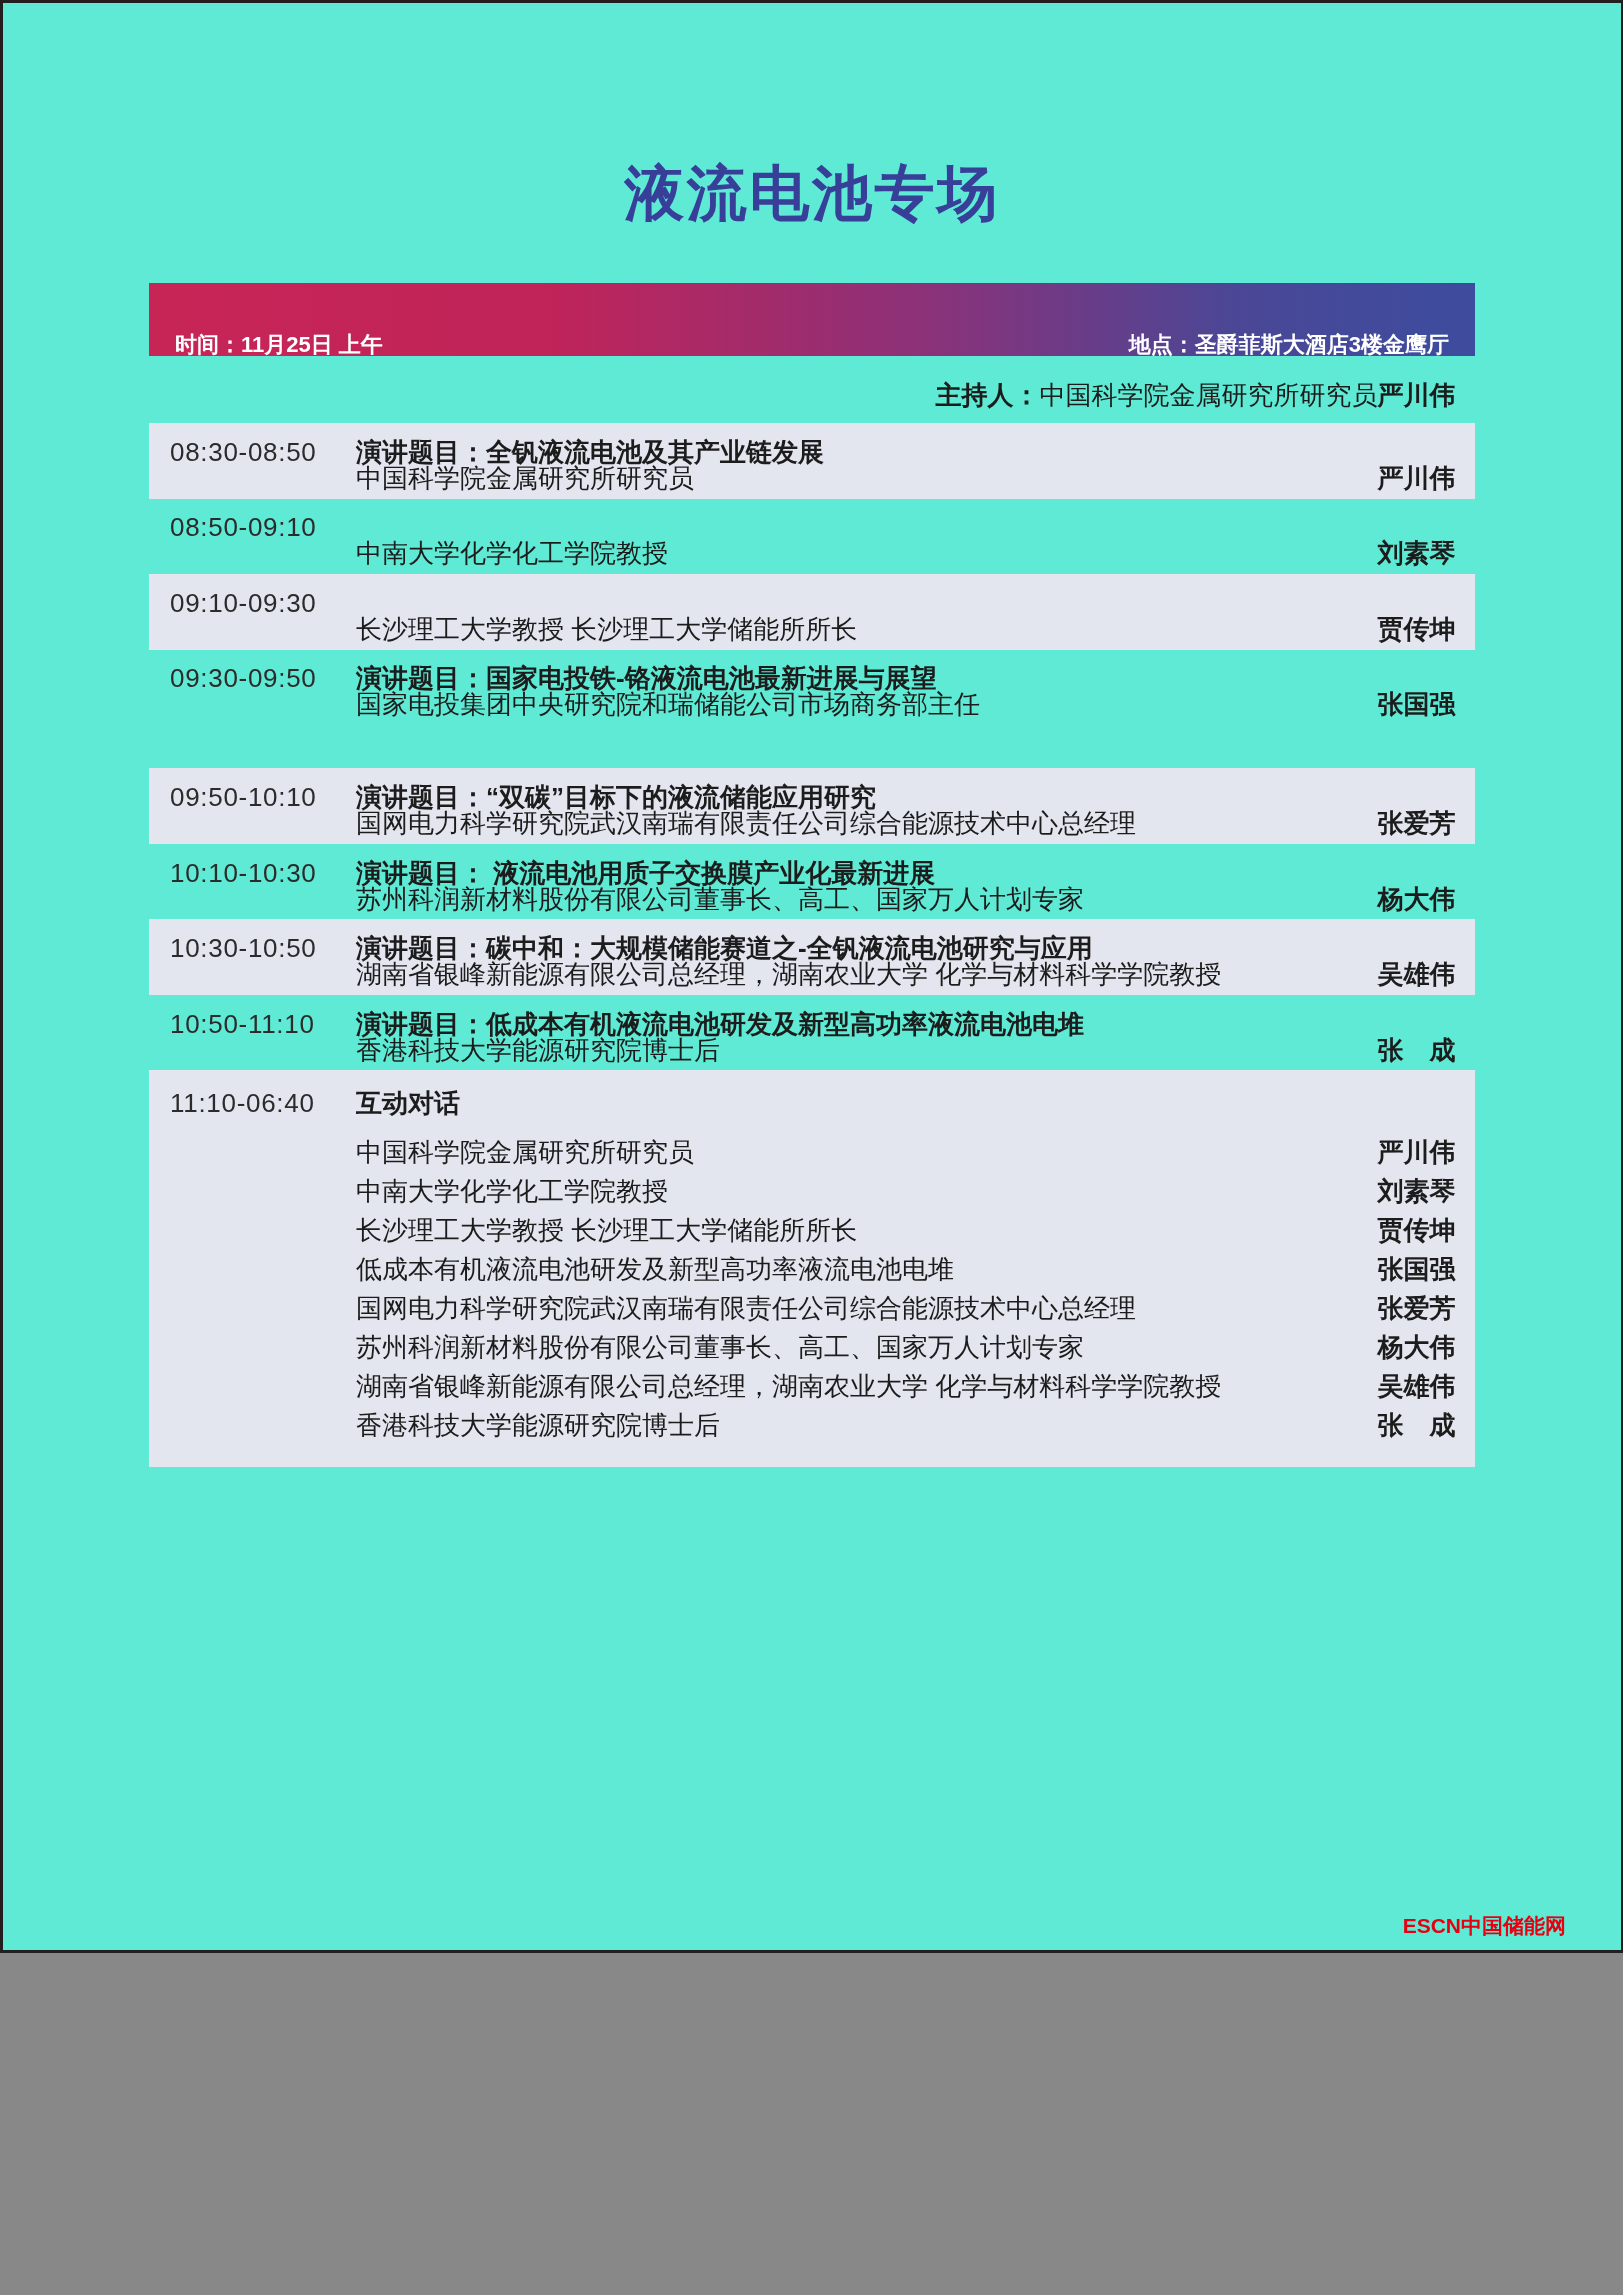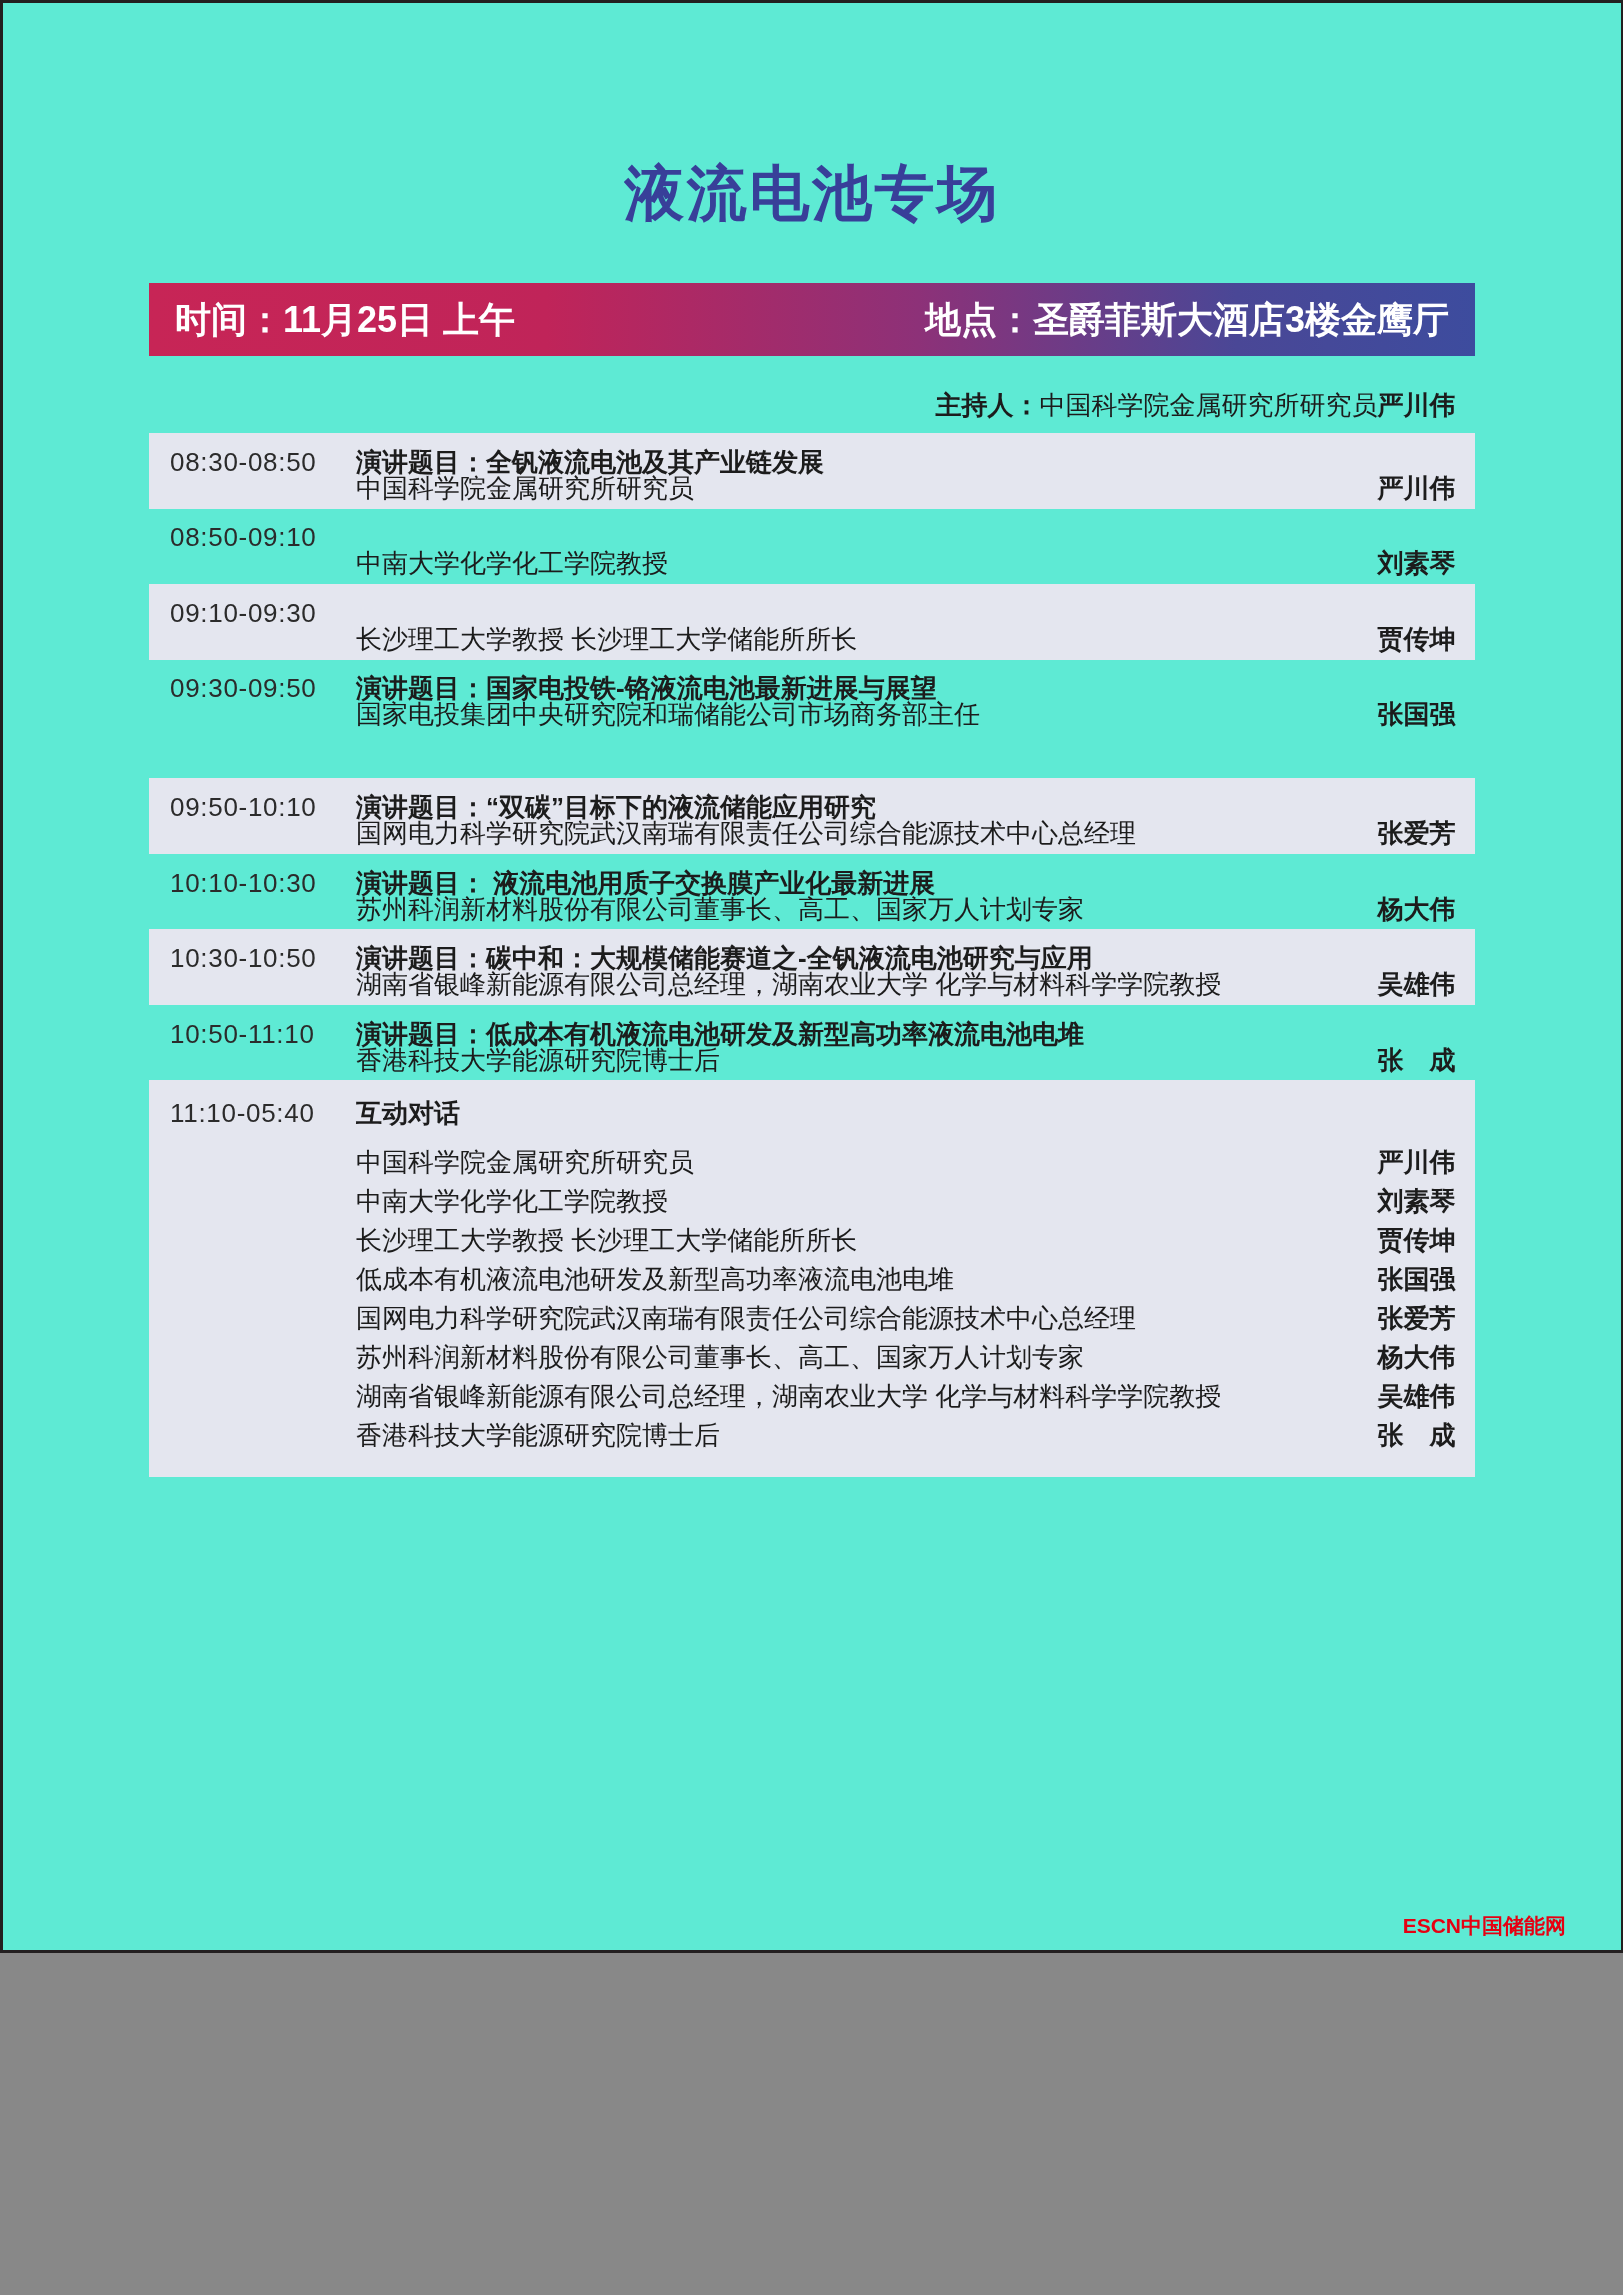--- a/index.html
+++ b/index.html
@@ -21,30 +21,30 @@
     margin-top: 161px;
     text-align: center;
     font-size: 60px;
     font-weight: bold;
     letter-spacing: 2.6px;
     color: #383f99;
     line-height: 1;
   }
 
   .header-bar {
-    margin: 59px 146px 16px 146px;
+    margin: 59px 146px 6px 146px;
     height: 73px;
     display: flex;
     justify-content: space-between;
-    align-items: center;
+    align-items: flex-end;
     padding: 0 26px;
     background: linear-gradient(90deg, #c72556 0%, #c02459 30%, #8d3178 58%, #4a4796 82%, #3d4c9e 100%);
     color: #ffffff;
     font-weight: bold;
-    font-size: 36px;
+    font-size: 22px;
     line-height: 1;
   }
 
   .content {
     margin: 0 146px;
     font-size: 26px;
     line-height: 1;
   }
 
   .host-row {
@@ -176,21 +176,21 @@
   <div class="row">
     <span class="time">10:50-11:10</span>
     <span class="title">演讲题目：低成本有机液流电池研发及新型高功率液流电池电堆</span>
     <span class="speaker">香港科技大学能源研究院博士后</span>
     <span class="name">张　成</span>
   </div>
 </div>
 
     <div class="dialogue">
       <div class="line1">
-        <span class="time">11:10-05:40</span>
+        <span class="time">11:10-06:40</span>
         <span class="title">互动对话</span>
       </div>
       <div class="participants" id="participants">
   <div class="p-row">
     <span class="speaker">中国科学院金属研究所研究员</span>
     <span class="name">严川伟</span>
   </div>
 
   <div class="p-row">
     <span class="speaker">中南大学化学化工学院教授</span>

